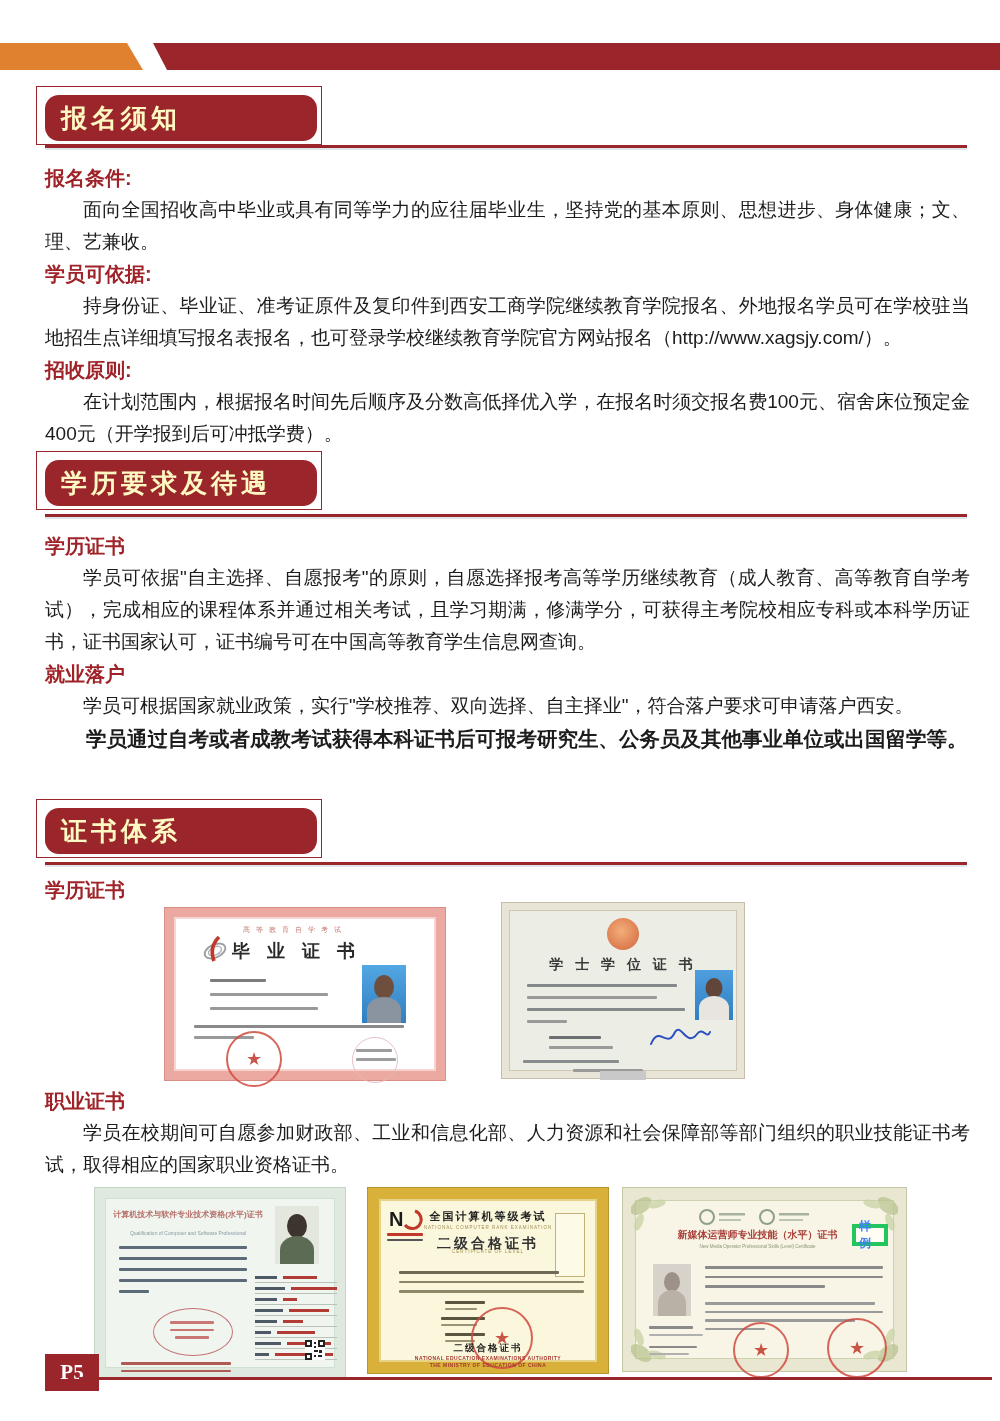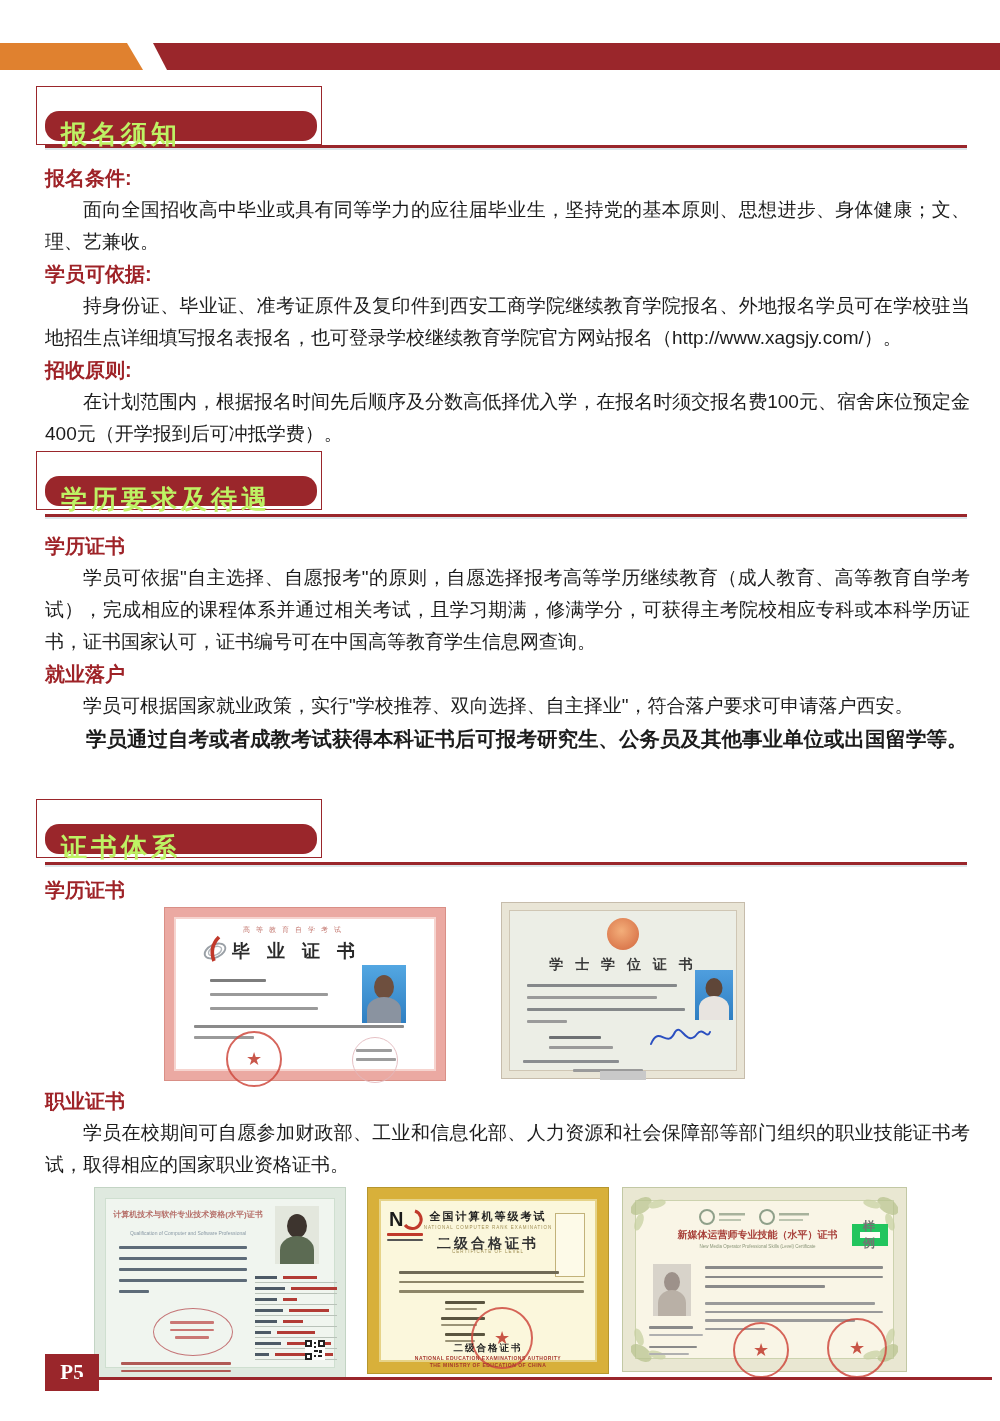--- a/index.html
+++ b/index.html
@@ -11,22 +11,22 @@
   
   .topbar-orange{position:absolute;left:0;top:43px;width:143px;height:27px;background:#e0812f;
     clip-path:polygon(0 0,127px 0,143px 100%,0 100%);}
   .topbar-red{position:absolute;left:153px;top:43px;width:847px;height:27px;background:#9a262b;
     clip-path:polygon(0 0,100% 0,100% 100%,14px 100%);}
   
   .badge-wrap{position:absolute;left:45px;width:272px;height:46px;}
   .badge-wrap::before{content:"";position:absolute;left:-9px;top:-9px;width:284px;height:57px;
     border:1.5px solid #9a262b;z-index:0;background:transparent;}
   .badge{position:absolute;inset:0;background:#9a262b;border-radius:14px;z-index:1;
-    color:#bef264;font-weight:bold;font-size:26px;line-height:46px;padding-left:16px;letter-spacing:4px;
-    box-sizing:border-box;margin-top:16px;}
+    color:#fef9c3;font-weight:bold;font-size:26px;line-height:46px;padding-left:16px;letter-spacing:4px;
+    box-sizing:border-box;}
   .rule{position:absolute;left:45px;width:922px;height:3px;background:#9a262b;
     box-shadow:0 2px 0 #dde6ea;}
   
   .textblock{position:absolute;left:45px;width:925px;}
   .red-label{color:#9e2227;font-weight:bold;font-size:20px;line-height:32px;}
   .para{font-size:19px;line-height:32px;text-indent:2em;text-align:justify;margin:0;}
   .para.big{font-size:20.5px;font-weight:bold;line-height:34px;}
   
   .cert{position:absolute;box-sizing:border-box;}
   .tl{background:#9a9a9a;height:3px;border-radius:1px;margin:0;}
@@ -91,22 +91,22 @@
   .certD .en2{position:absolute;left:0;right:0;top:163px;text-align:center;font-size:5px;
     font-weight:bold;color:#a5372b;letter-spacing:.5px;z-index:2;}
   
   .certE{left:623px;top:1188px;width:283px;height:183px;background:#f9f5e6;
     border:12px solid #e9e7d2;outline:1px solid #c2c8a4;box-shadow:inset 0 0 0 1px #ccd2ae;}
   .certE .corner{position:absolute;width:46px;height:40px;opacity:.75;}
   .certE .title{position:absolute;left:30px;top:28px;width:185px;text-align:center;font-size:10px;
     font-weight:bold;color:#a8403a;}
   .certE .title-en{position:absolute;left:30px;top:44px;width:185px;text-align:center;font-size:4.5px;
     color:#8a9578;}
-  .certE .sample{position:absolute;right:6px;top:24px;width:36px;height:22px;border:8px solid #22c55e;
-    color:#737373;font-size:12px;font-weight:bold;letter-spacing:3px;display:flex;align-items:center;
+  .certE .sample{position:absolute;right:6px;top:24px;width:36px;height:22px;border:4px solid #22c55e;
+    color:#3b82f6;font-size:12px;font-weight:bold;letter-spacing:3px;display:flex;align-items:center;
     justify-content:center;padding-left:3px;box-sizing:border-box;background:#fffdf4;}
   .certE .photo{left:18px;top:64px;width:38px;height:52px;background:#d8d3ca;filter:blur(.6px);}
   .certE .photo .head{top:8px;width:16px;height:20px;background:#9d918a;}
   .certE .photo .torso{top:26px;width:28px;height:26px;background:#b9b0a6;}
   
   .seal-red{border:2px solid #cf4b40;color:#c0392b;opacity:.85;}
   .seal-red span{font-size:18px;}
   .seal-faint{border:1.5px solid #e2b9be;color:#d9aeb4;opacity:.9;}
   .seal-oval{border:1.5px solid #bd5f63;border-radius:50%;opacity:.85;position:absolute;}
   

